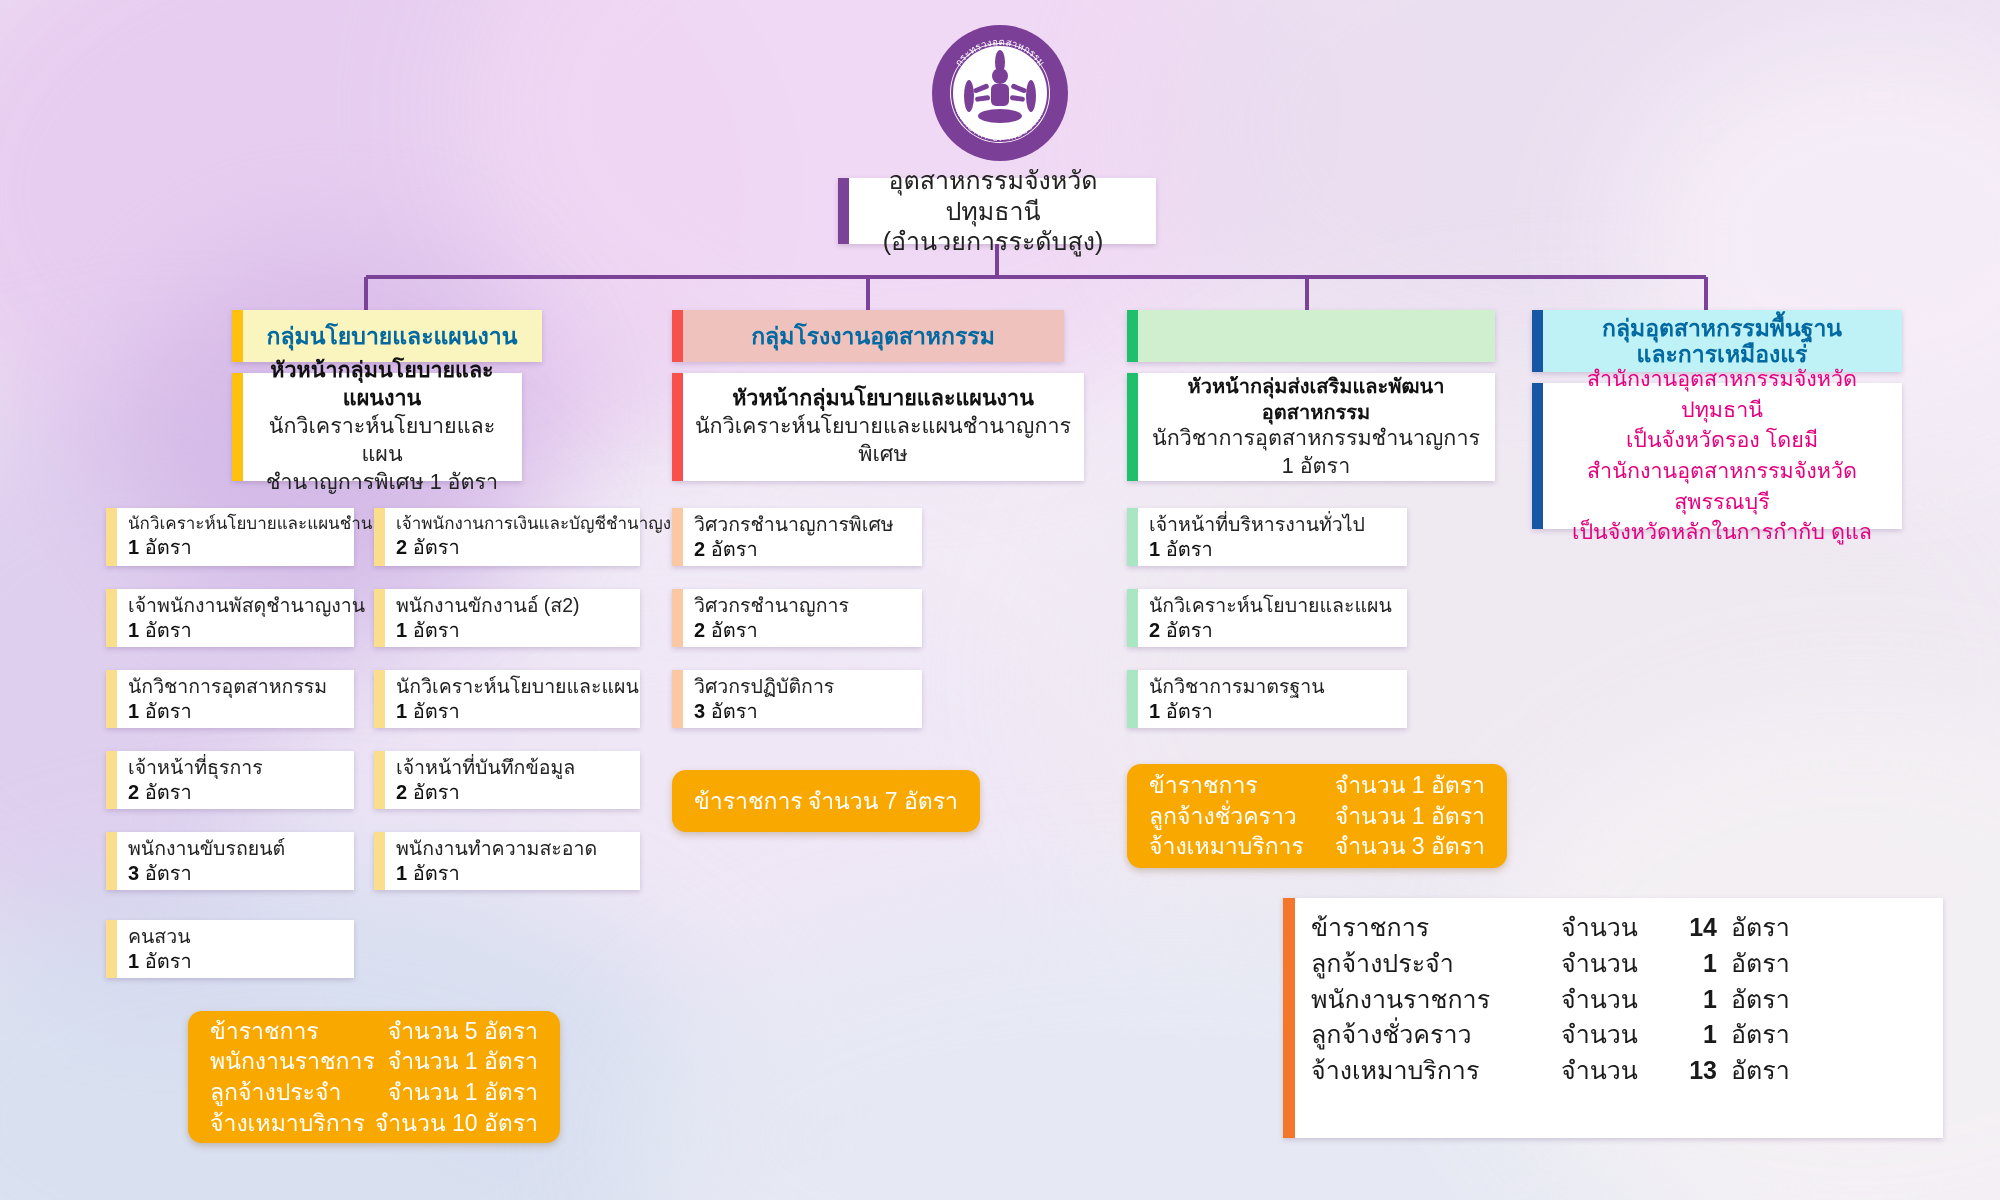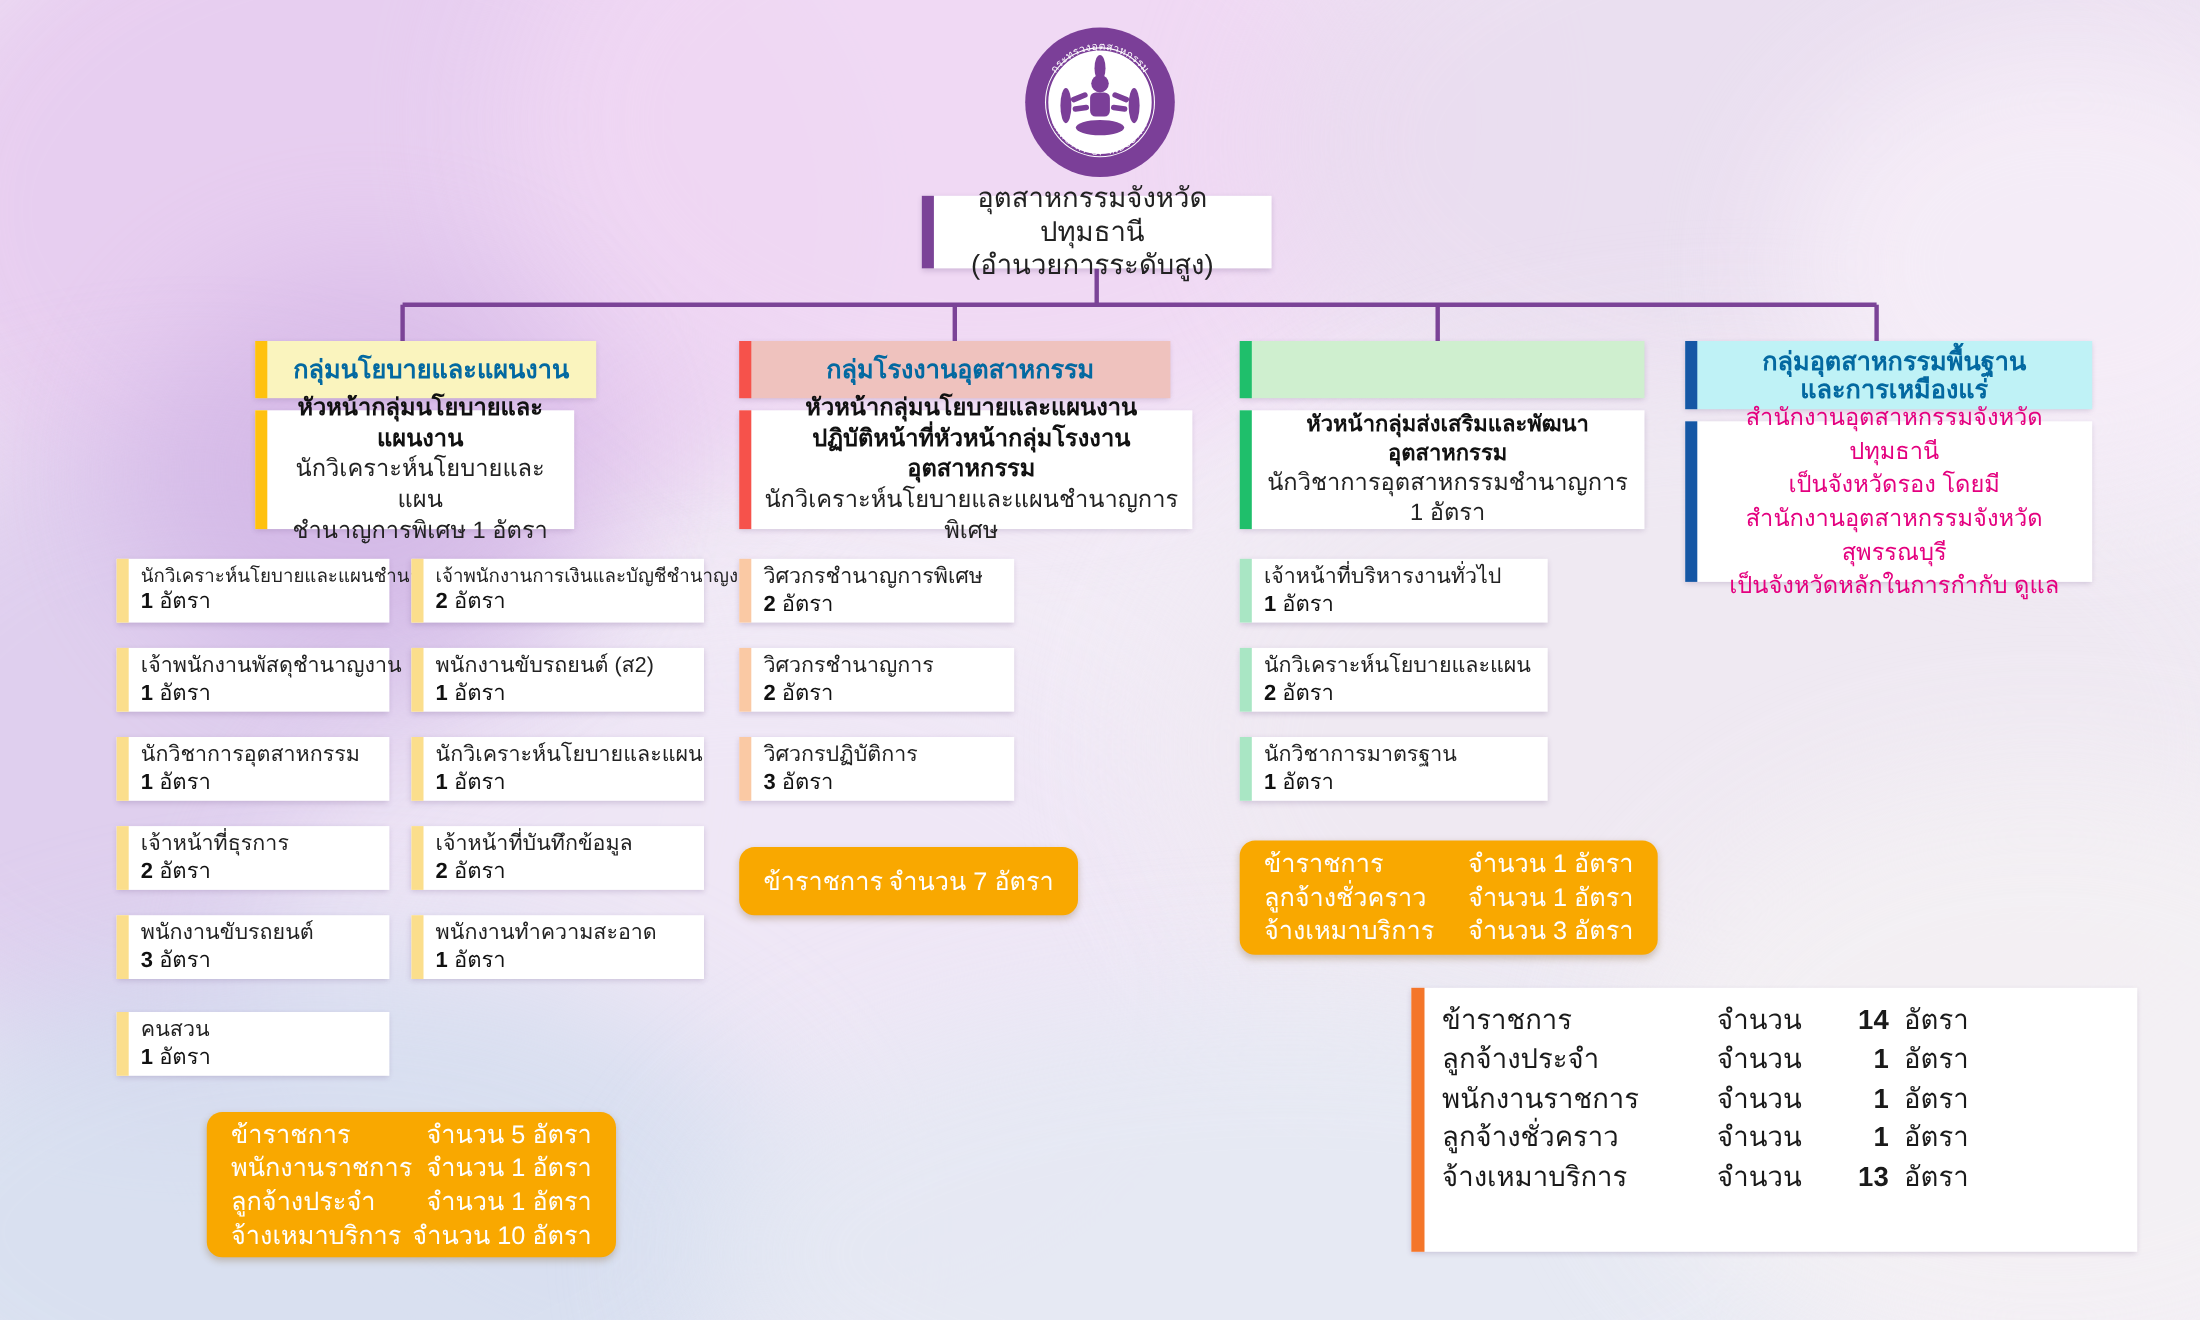--- a/index.html
+++ b/index.html
@@ -197,21 +197,21 @@
 </div>
 
 <div class="card staff" style="left:374px;top:508px;width:266px;height:58px;">
   <span class="accent" style="background:#FBDE8C;"></span>
   <span class="t" style="font-size:17px;">เจ้าพนักงานการเงินและบัญชีชำนาญงาน</span>
   <span class="c"><b>2</b>
     <span>อัตรา</span></span>
 </div>
 <div class="card staff" style="left:374px;top:589px;width:266px;height:58px;">
   <span class="accent" style="background:#FBDE8C;"></span>
-  <span class="t">พนักงานขับรถยนต์ (ส2)</span>
+  <span class="t">พนักงานขักงานอ์ (ส2)</span>
   <span class="c"><b>1</b>
     <span>อัตรา</span></span>
 </div>
 <div class="card staff" style="left:374px;top:670px;width:266px;height:58px;">
   <span class="accent" style="background:#FBDE8C;"></span>
   <span class="t">นักวิเคราะห์นโยบายและแผน</span>
   <span class="c"><b>1</b>
     <span>อัตรา</span></span>
 </div>
 <div class="card staff" style="left:374px;top:751px;width:266px;height:58px;">
@@ -228,21 +228,20 @@
 </div>
 
 <div class="card ghead" style="left:672px;top:310px;width:392px;background:#EFC2BE;">
   <span class="accent" style="background:#F6524B;"></span>
   <span>กลุ่มโรงงานอุตสาหกรรม</span>
 </div>
 
 <div class="card chief" style="left:672px;top:373px;width:412px;height:108px;">
   <span class="accent" style="background:#F6524B;"></span>
   <span class="b">หัวหน้ากลุ่มนโยบายและแผนงาน</span>
-  <span class="b">ปฏิบัติหน้าที่หัวหน้ากลุ่มโรงงานอุตสาหกรรม</span>
   <span class="n">นักวิเคราะห์นโยบายและแผนชำนาญการพิเศษ</span>
 </div>
 
 <div class="card staff" style="left:672px;top:508px;width:250px;height:58px;">
   <span class="accent" style="background:#FAC9A4;"></span>
   <span class="t">วิศวกรชำนาญการพิเศษ</span>
   <span class="c"><b>2</b>
     <span>อัตรา</span></span>
 </div>
 <div class="card staff" style="left:672px;top:589px;width:250px;height:58px;">

